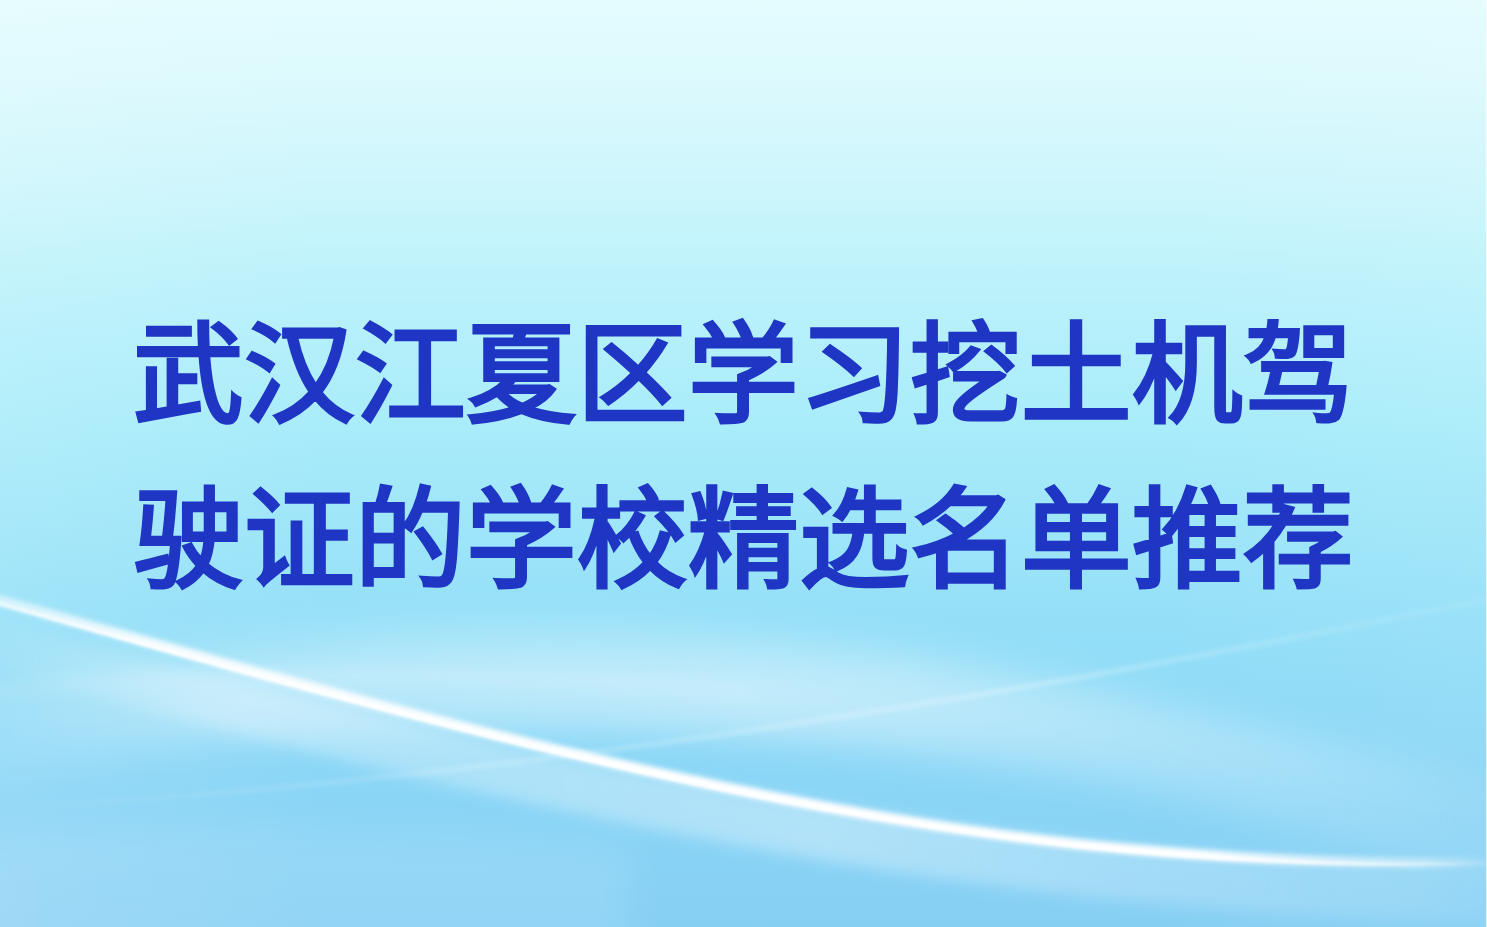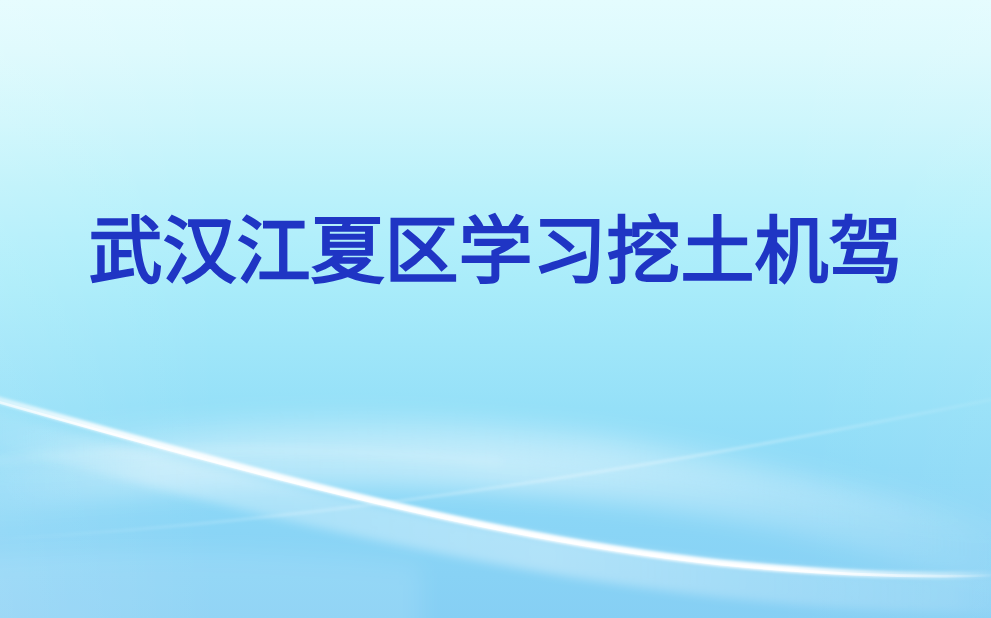--- a/index.html
+++ b/index.html
@@ -161,15 +161,16 @@
       <path d="M -20 540 C 180 530, 400 504, 610 470 C 760 446, 890 420, 1010 396" fill="none" stroke="url(#arcThin)" stroke-width="2" stroke-linecap="round" filter="url(#blurSmall)"></path>
 
       <path d="M -20 462 C 150 446, 330 446, 500 462" fill="none" stroke="#ffffff" stroke-opacity="0.30" stroke-width="3" stroke-linecap="round" filter="url(#blurMid)"></path>
 
       <path d="M -40 560 C 120 546, 280 548, 420 566 L 420 640 L -40 640 Z" fill="#ffffff" fill-opacity="0.10" filter="url(#blurBig)"></path>
     </svg>
   </div>
 
   <div class="headline">
     <span class="headline-line">武汉江夏区学习挖土机驾</span>
+    <span class="headline-line">驶证的学校精选名单推荐</span>
   </div>
 
 </div>
 
 </body></html>

